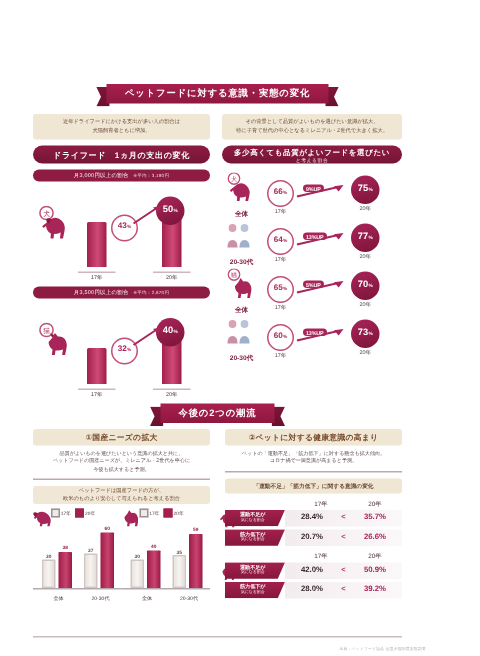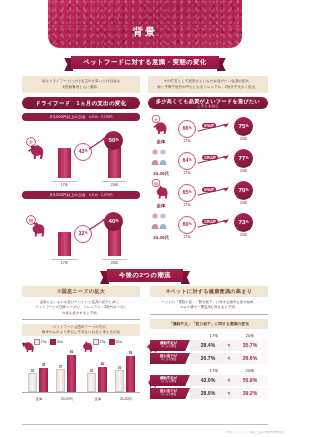--- a/index.html
+++ b/index.html
@@ -203,23 +203,20 @@
   .credit{
     position:absolute;right:6px;bottom:3px;font-size:2.6px;color:#b9aeb2;letter-spacing:.1px;
   }
   .divline{position:absolute;left:22px;right:22px;height:.5px;background:#c7bcc0;}
 </style>
 </head>
 <body>
 
 <div class="page">
 
-  <div class="hero">
-    <div class="hero-title">背景</div>
-  </div>
 
   <div class="ribbon-wrap ribbon1">
     <div class="ribbon">ペットフードに対する意識・実態の変化</div>
   </div>
 
   <div class="col col-l">
     <div class="lead">
         <div>近年ドライフードにかける支出が多い人の割合は</div>
         <div>犬猫飼育者ともに増加。</div>
       </div>

